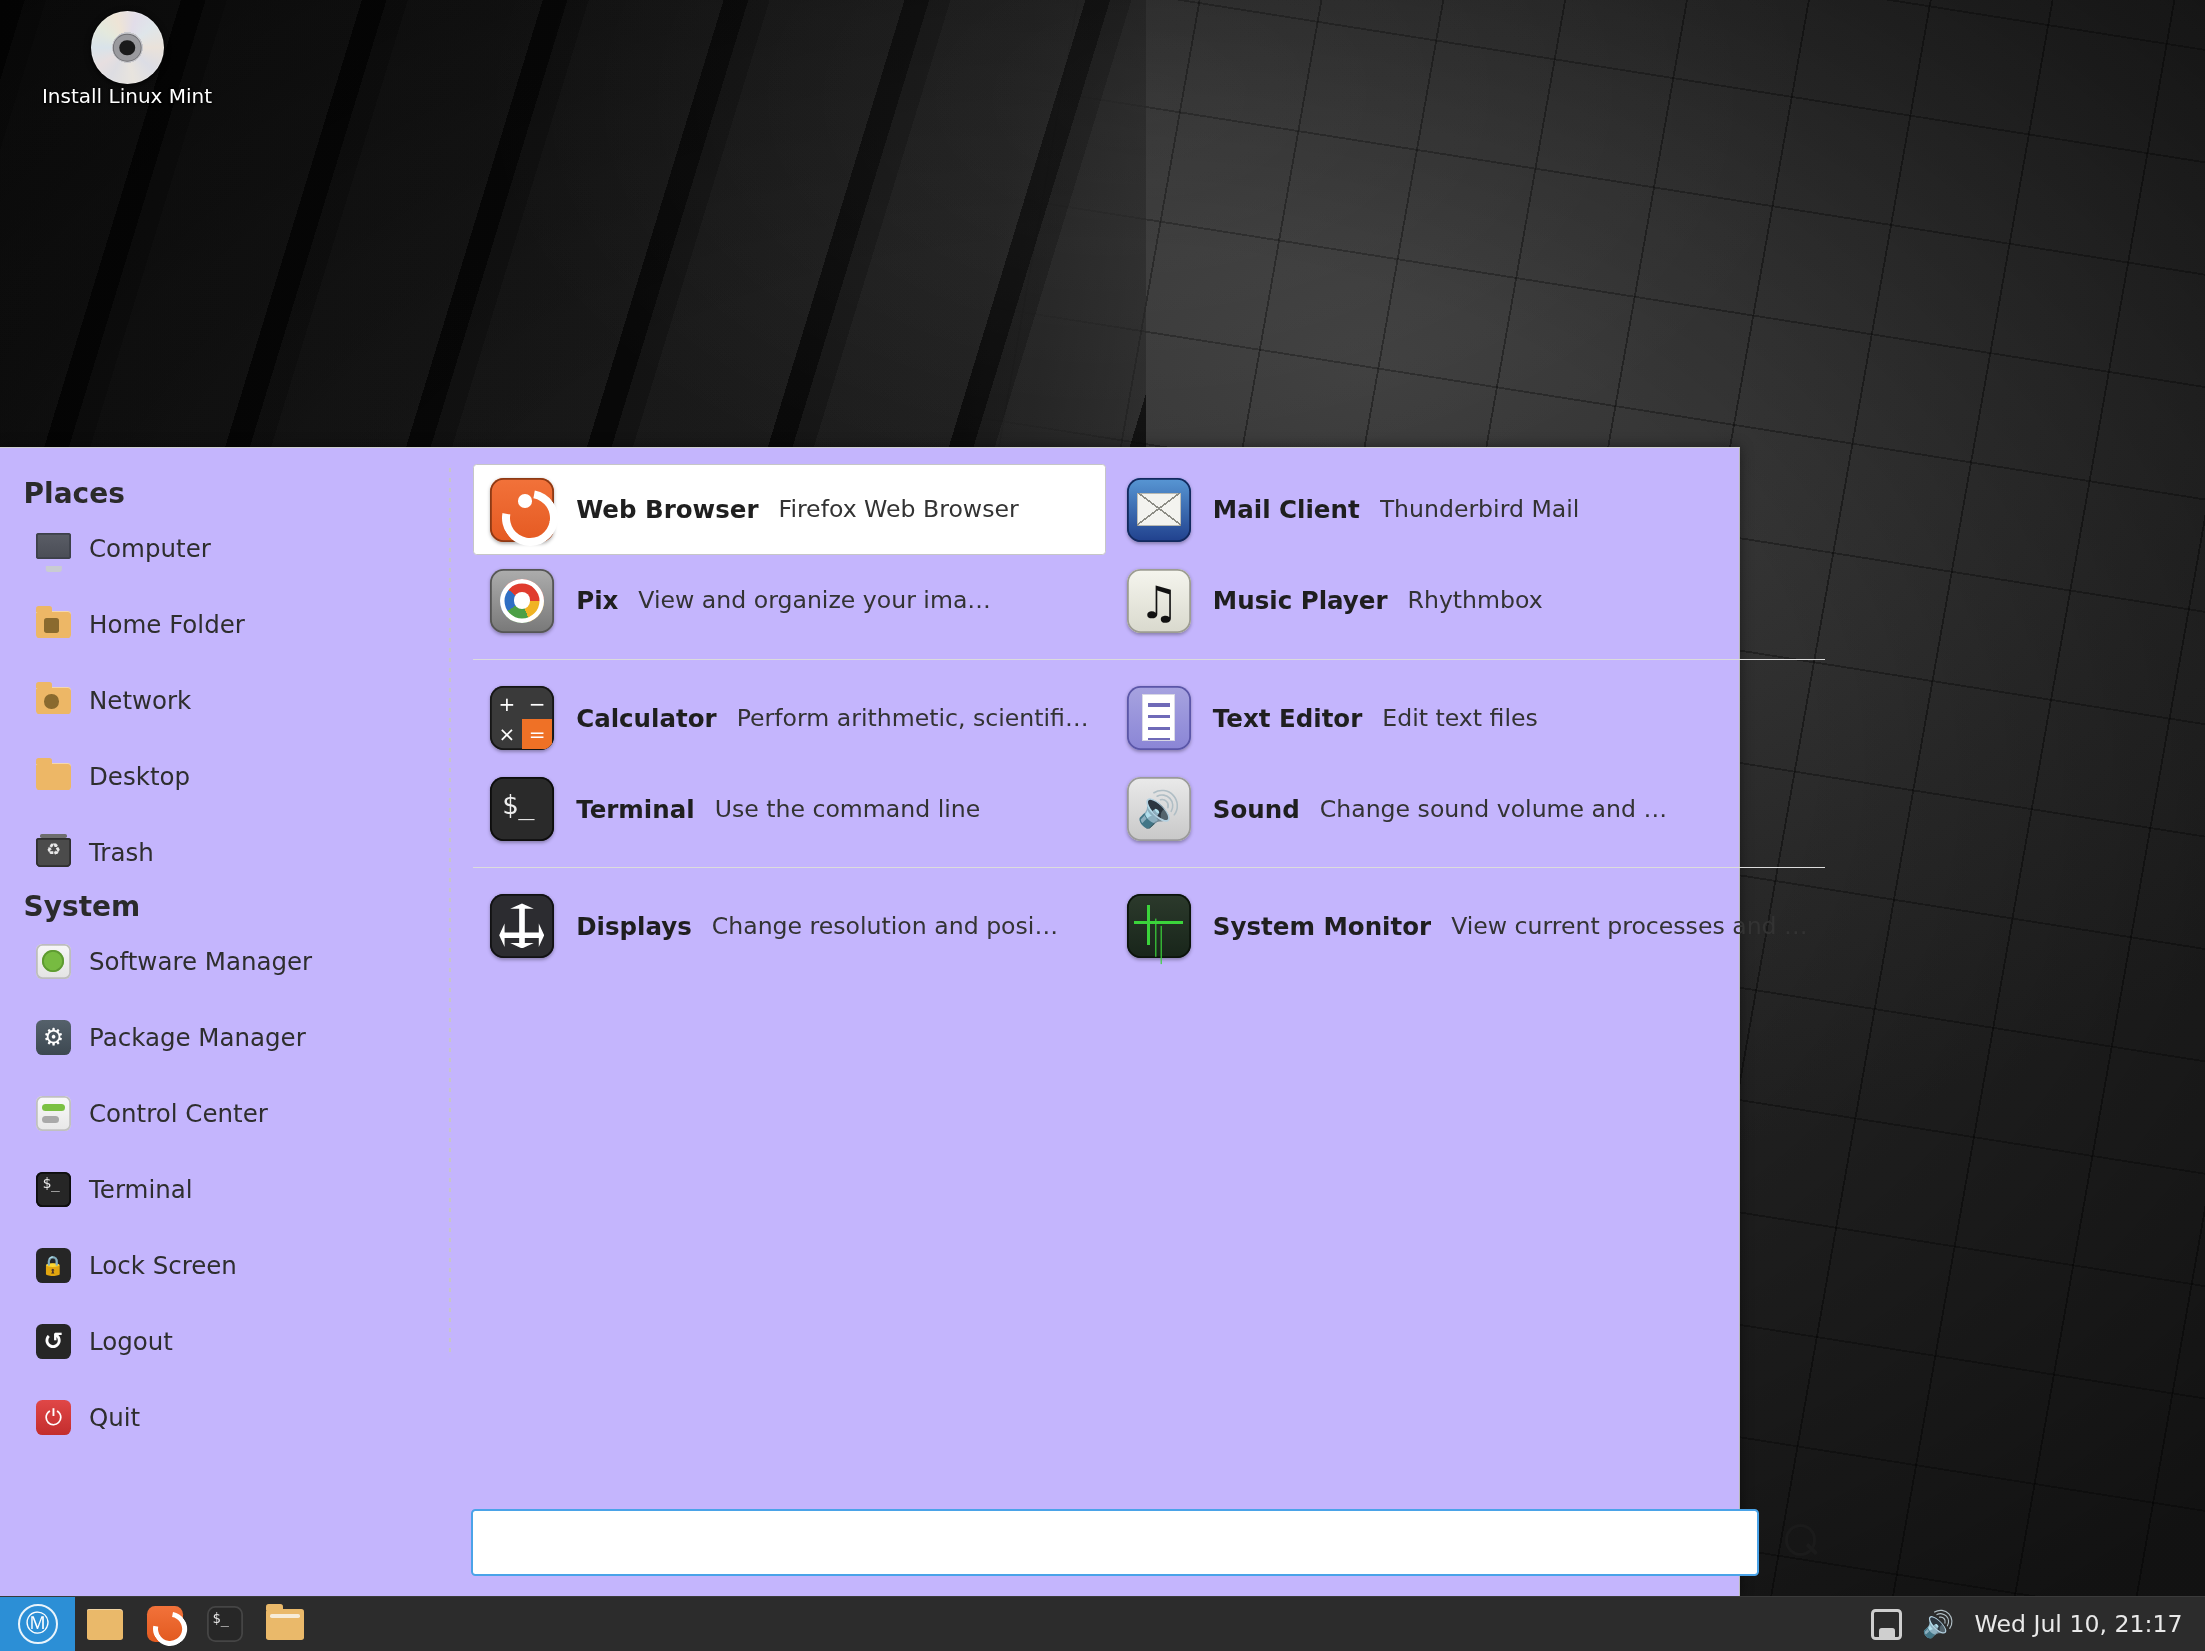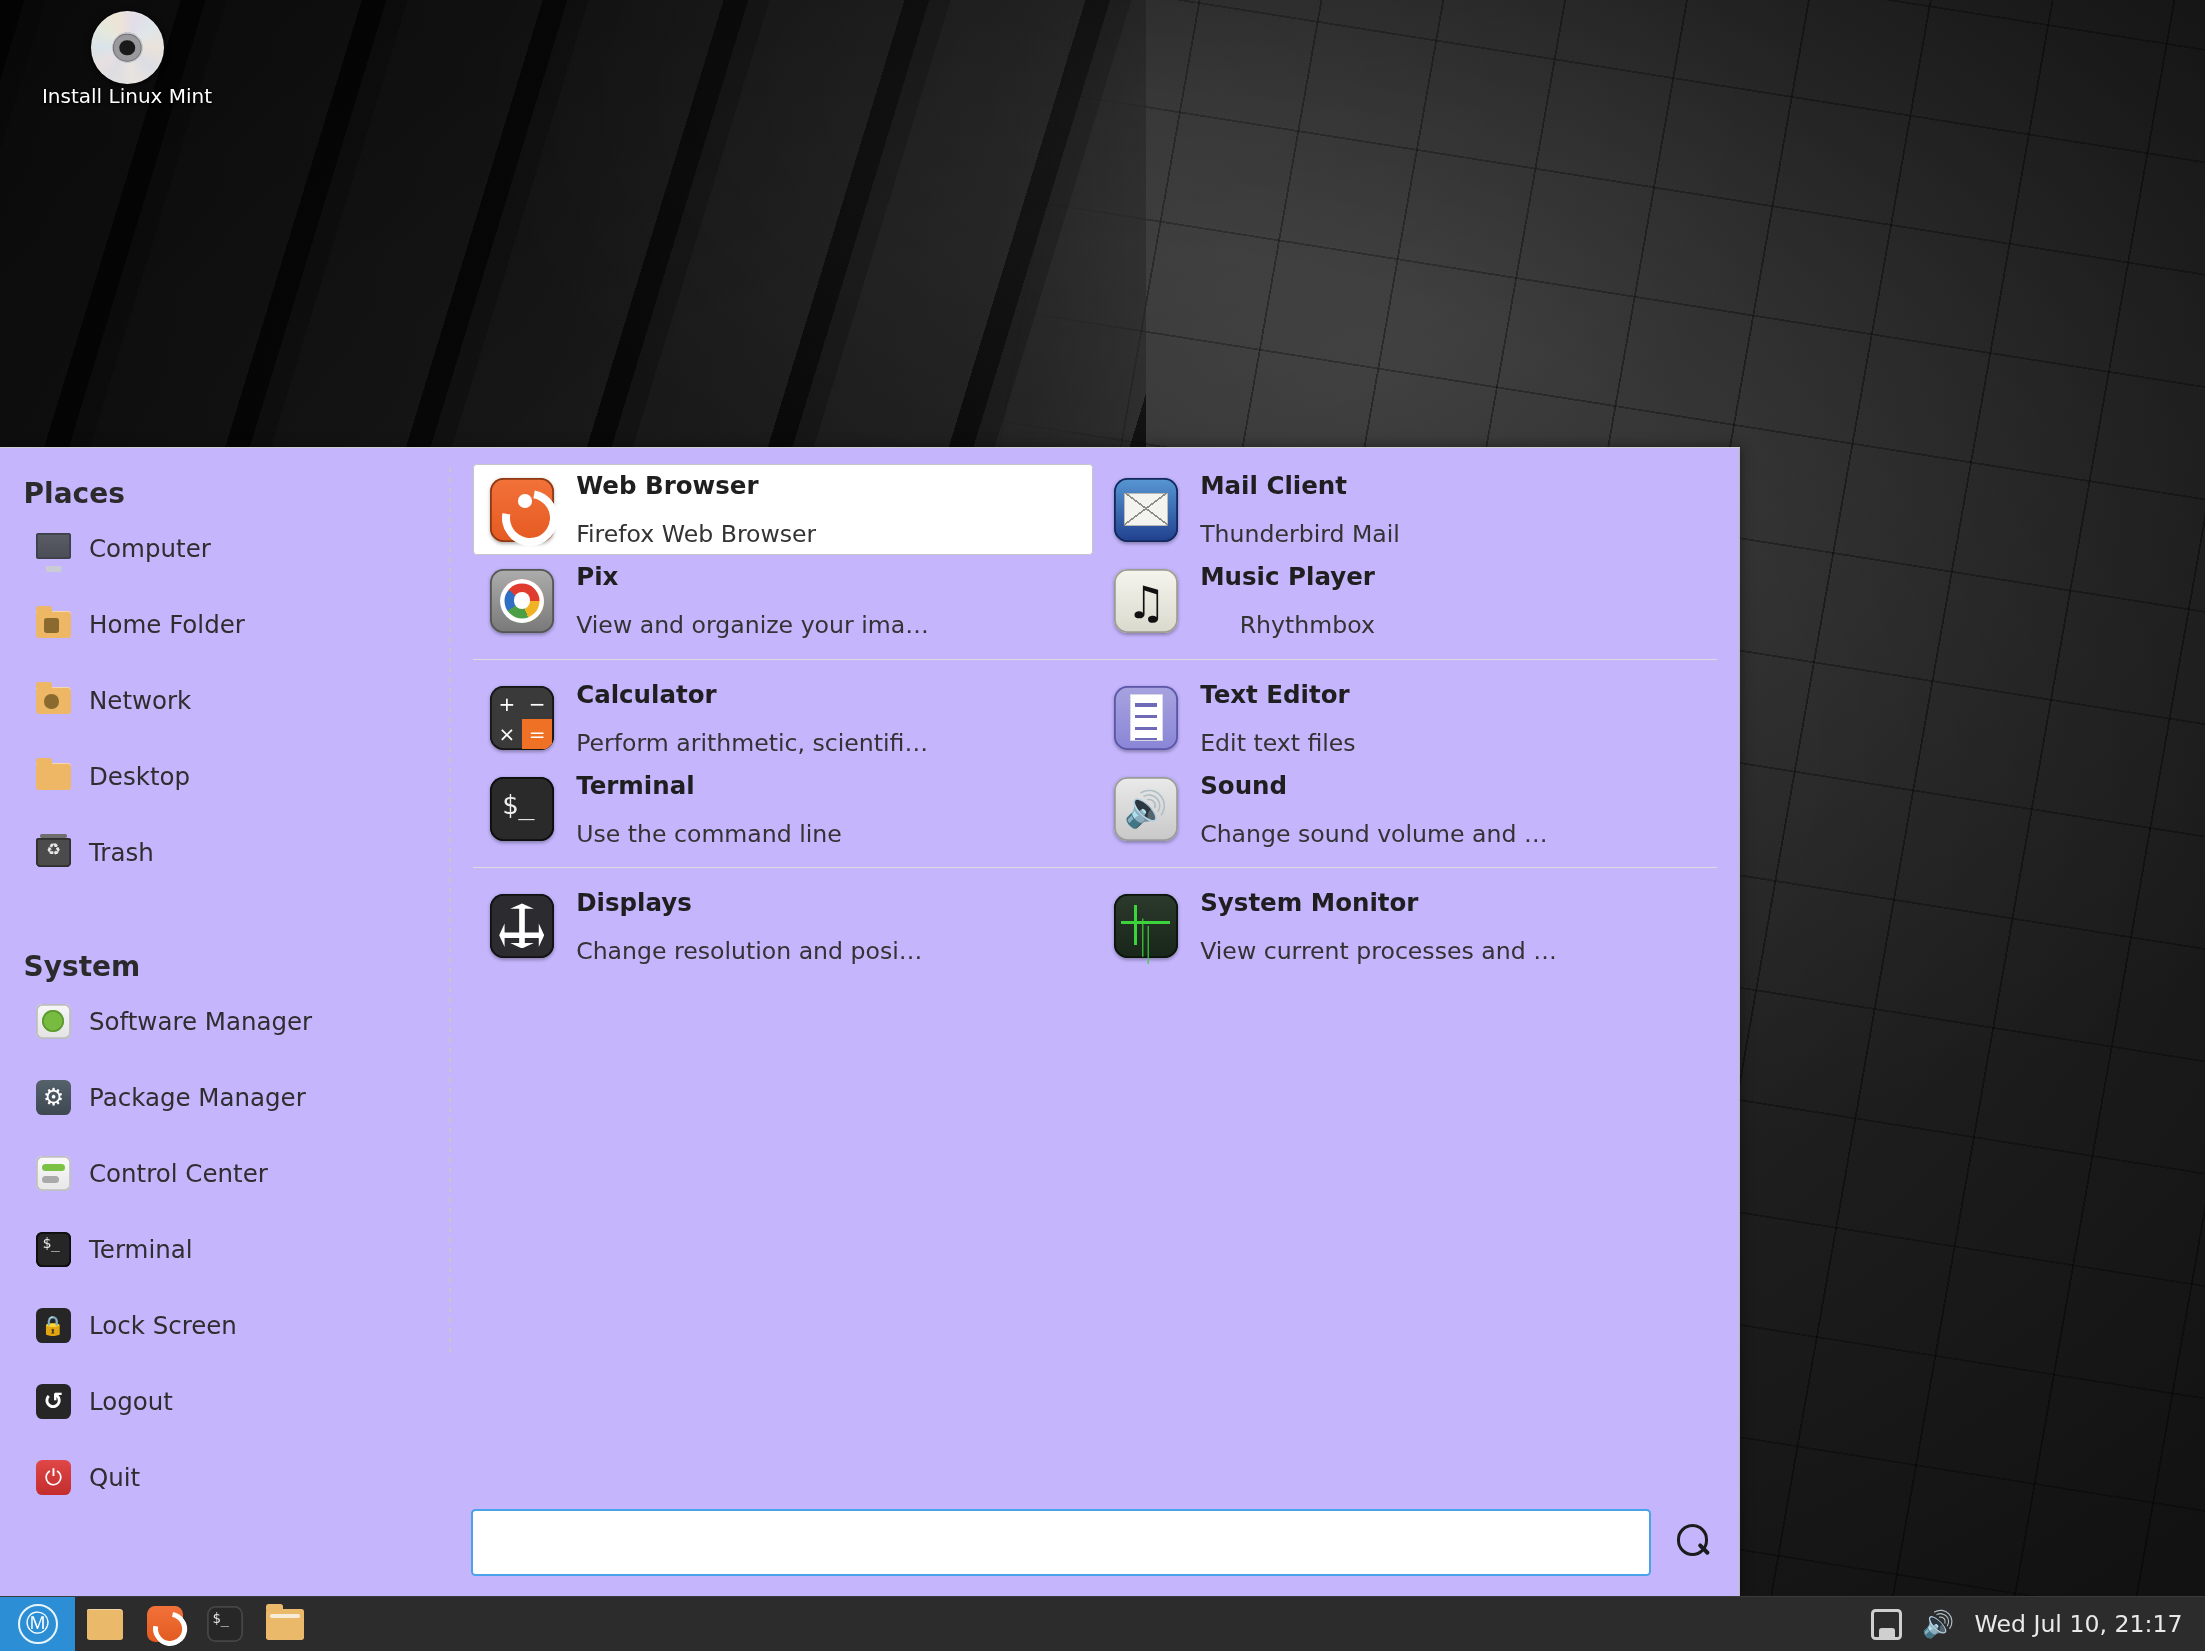--- a/index.html
+++ b/index.html
@@ -88,21 +88,21 @@
   #sidebar-divider{
     position:absolute; right:0; top:20px; width:1.8px; height:889px;
     background-image:linear-gradient(to bottom,#c7c7c7 0 3.6px, rgba(0,0,0,0) 3.6px 10px);
     background-size:1.8px 10px;
   }
   .section-title{
     font-size:28px; font-weight:bold; color:#2b2b2b;
     padding:0 0 0 23.6px;
   }
   #places-title{ margin-top:29px; }
-  #system-title{ margin-top:60px; }
+  #system-title{ }
   .side-item{
     display:flex; align-items:center; gap:18px;
     height:76px; padding-left:36px; cursor:default;
   }
   .side-label{ font-size:24.5px; color:#2e2e2e; white-space:nowrap; }
   .sicon{ width:35px; height:35px; flex:0 0 35px; position:relative; }
 
   
   .ic-computer{
     background:linear-gradient(#5a5d66,#4a4d56);
@@ -215,21 +215,21 @@
     display:grid; grid-template-columns:1fr 1fr;
   }
   .fav-cell{
     display:flex; align-items:center; gap:22px;
     height:91px; padding:0 16.4px; margin:0 1.8px;
     border:0.9px solid transparent; border-radius:3.6px; cursor:default;
   }
   .fav-cell.selected{
     background:#ffffff; border-color:#c6c6c6;
   }
-  .fav-text{ display:flex; flex-direction:column; justify-content:center; gap:20px; min-width:0; }
+  .fav-text{ display:flex; justify-content:center; gap:20px; min-width:0; }
   .fav-name{ font-size:24.5px; font-weight:bold; color:#1f1f1f; white-space:nowrap; }
   .fav-desc{
     font-size:23.6px; color:#333; white-space:nowrap;
     overflow:hidden; text-overflow:ellipsis; max-width:391px;text-align:right;
   }
   .sep{
     grid-column:1 / -1; height:0.9px; background:#dcdcdc; margin:12.7px 1.8px;
   }
   .aicon{ width:64px; height:64px; flex:0 0 64px; position:relative; border-radius:13.6px; }
 

